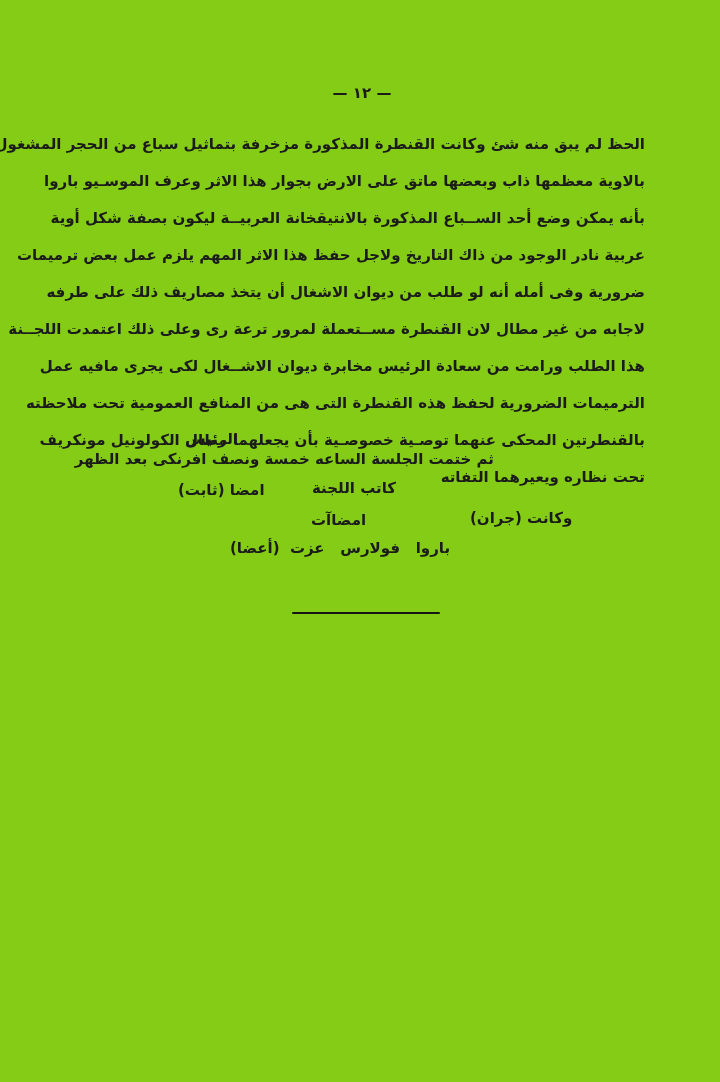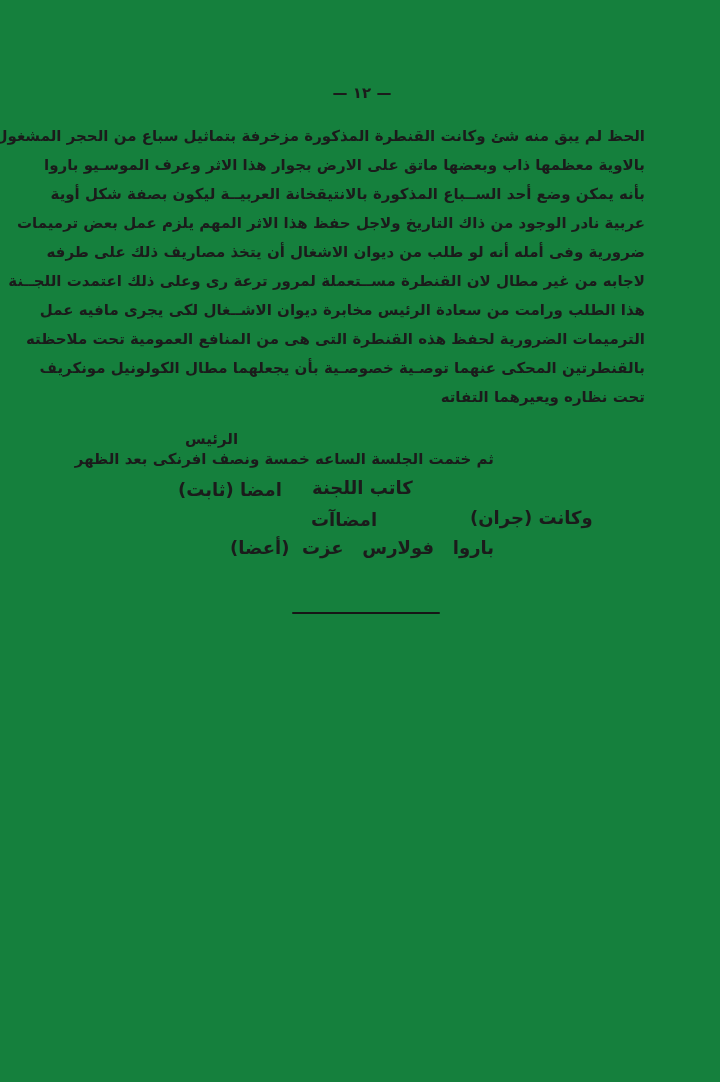--- a/index.html
+++ b/index.html
@@ -4,21 +4,21 @@
 <style>
   html, body {
     margin: 0;
     padding: 0;
     background: #ffffff;
   }
   .page {
     position: relative;
     width: 720px;
     height: 1082px;
-    background: #15803d;
+    background: #84cc16;
     font-family: "DejaVu Sans", sans-serif;
     color: #1b1b1b;
     overflow: hidden;
   }
   .page-number {
     position: absolute;
     top: 84px;
     left: 0;
     width: 724px;
     text-align: center;
@@ -35,31 +35,32 @@
     direction: rtl;
     font-size: 15px;
     font-weight: bold;
     line-height: 29px;
   }
   .body-text .line {
     height: 29px;
     text-align: justify;
     text-align-last: justify;
     white-space: nowrap;
+    margin-top: 8px;
   }
   .body-text .line.last {
     text-align: left;
     text-align-last: right;
   }
   .sig {
     position: absolute;
     direction: rtl;
     white-space: pre;
     font-weight: bold;
-    font-size: 18px;
+    font-size: 15px;
     line-height: 22px;
   }
   .closing-sentence {
     top: 448px;
     right: 226px;
     font-size: 15px;
   }
   .president-title   { top: 428px; left: 185px; font-size: 15px; }
   .secretary-title   { top: 477px; left: 290px; margin-left: 22px; }
   .president-sig     { top: 479px; left: 178px; }

